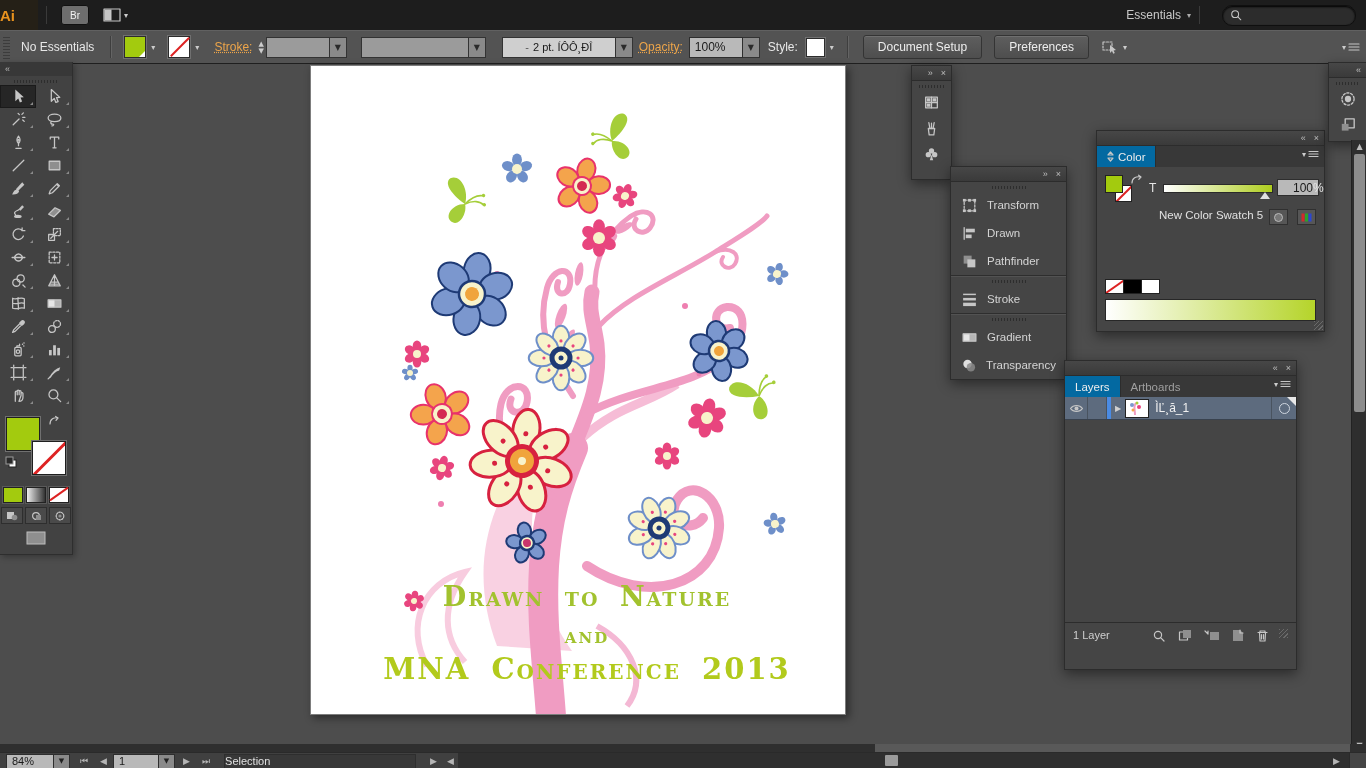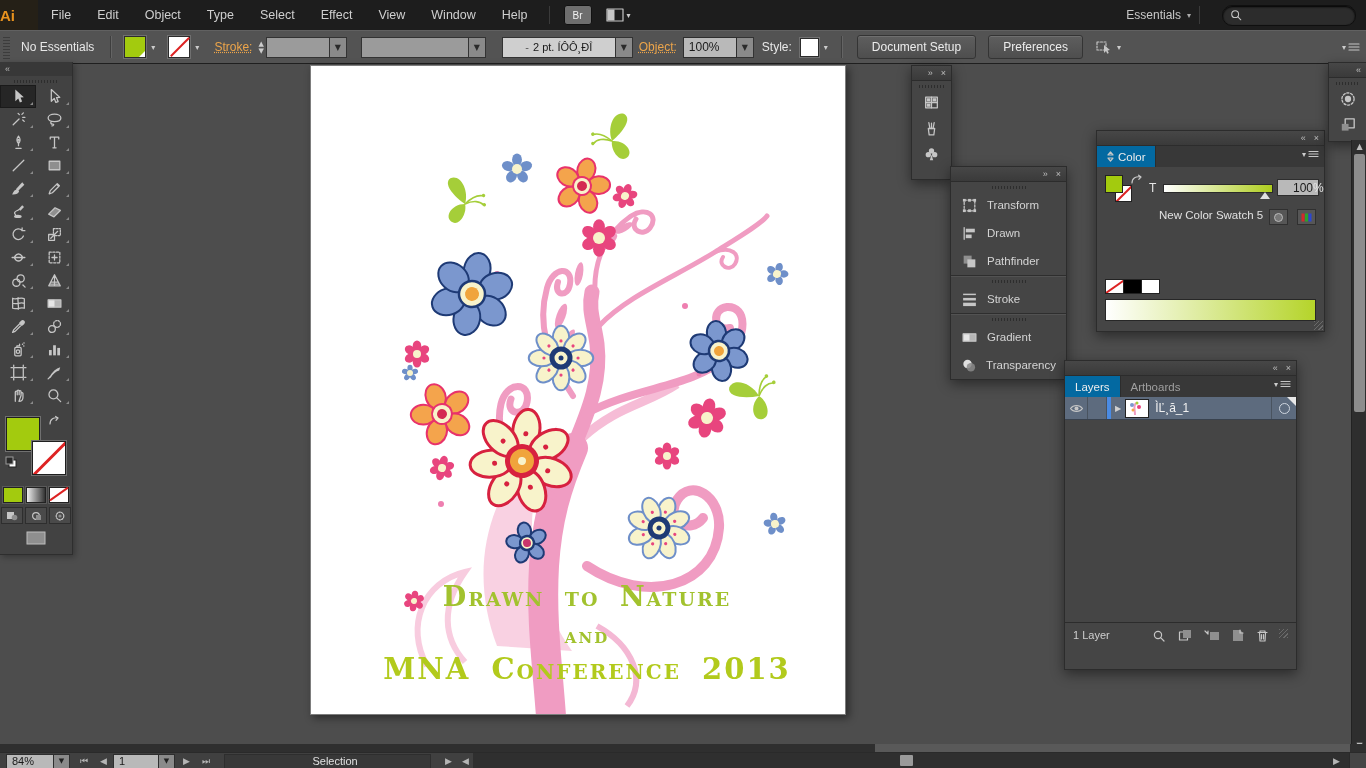--- a/index.html
+++ b/index.html
@@ -91,49 +91,38 @@
                color:#bdbdbd;font-size:8px;}
   #botstrip{left:0;top:744px;width:1366px;height:8px;background:#2f2f2f;}
   #botstriplight{left:875px;top:744px;width:475px;height:8px;background:#595959;}
   #statusbar{left:0;top:752px;width:1366px;height:16px;background:#404040;border-top:1px solid #2a2a2a;
              display:flex;align-items:center;font-size:11px;}
   .sbox{height:13px;background:#b9b9b9;color:#1a1a1a;display:flex;align-items:center;padding:0 5px;border:1px solid #2e2e2e;}
   .sdd{width:15px;height:13px;background:#8a8a8a;border:1px solid #2e2e2e;border-left:none;color:#222;font-size:7px;
        display:flex;align-items:center;justify-content:center;}
   .navg{color:#b5b5b5;font-size:9px;margin:0 6px;}
   #selfield{width:190px;height:13px;background:#383838;border:1px solid #2e2e2e;display:flex;align-items:center;
-            justify-content:center;color:#e0e0e0;margin:0 8px;padding-left:15px;}
+            justify-content:flex-start;color:#e0e0e0;margin:0 8px;}
   #htrack{height:16px;background:#2f2f2f;position:relative;flex:1;margin-right:0;}
   #hthumb{position:absolute;left:427px;top:2px;width:13px;height:11px;background:#9a9a9a;border-radius:1px;}
   #corner{width:16px;height:16px;background:#454545;border-left:1px solid #2a2a2a;}
   
   #artboard{left:310px;top:65px;width:498px;height:648px;background:#fff;border:1px solid #7d7d7d;
             box-shadow:3px 3px 8px rgba(0,0,0,.45);padding-left:36px;}
   .artext{font-family:"DejaVu Serif",serif;font-weight:bold;font-variant:small-caps;letter-spacing:2px;}
 </style>
 </head>
 <body>
 
 <div id="app">
 
   <div class="abs" id="menubar">
     <div id="ailogo">
         <span>Ai</span>
       </div>
-    <div id="menuitems" style="display:flex;">
-        <div class="mitem">File</div>
-        <div class="mitem">Edit</div>
-        <div class="mitem">Object</div>
-        <div class="mitem">Type</div>
-        <div class="mitem">Select</div>
-        <div class="mitem">Effect</div>
-        <div class="mitem">View</div>
-        <div class="mitem">Window</div>
-        <div class="mitem">Help</div>
-      </div>
     <div class="msep"></div>
     <div id="brbtn">
         <span>Br</span>
       </div>
     <div id="wsicon">
       <svg width="18" height="14" viewBox="0 0 18 14">
           <rect x="1" y="1" width="16" height="12" class="s"></rect>
           <rect x="1.5" y="1.5" width="7" height="11" class="f"></rect>
         </svg>
       <span class="g" style="font-size:8px;color:#ccc;">▾</span>
@@ -176,21 +165,21 @@
     <div class="ddgray g">▼</div>
     <div style="width:14px;"></div>
     <div class="graybox" style="width:96px;"></div>
     <div class="ddgray g">▼</div>
     <div style="width:16px;"></div>
     <div class="litebox" style="width:100px;justify-content:center;">
       <span style="margin-right:4px;color:#555;">‐</span>
         <span>2 pt. ÍÔÔ¸ÐÎ</span>
     </div>
     <div class="ddgray g">▼</div>
-    <span class="olink">Object:</span>
+    <span class="olink">Opacity:</span>
     <div class="sbox" style="width:42px;height:19px;">100%</div>
     <div class="ddgray g">▼</div>
     <span class="clabel">Style:</span>
     <div class="sw" style="width:17px;height:17px;"></div>
     <div class="ddseg g">▾</div>
     <div class="csep"></div>
     <div class="cbtn">Document Setup</div>
     <div class="cbtn">Preferences</div>
     <div style="display:flex;align-items:center;margin-left:6px;">
       <svg width="18" height="16" viewBox="0 0 18 16">

